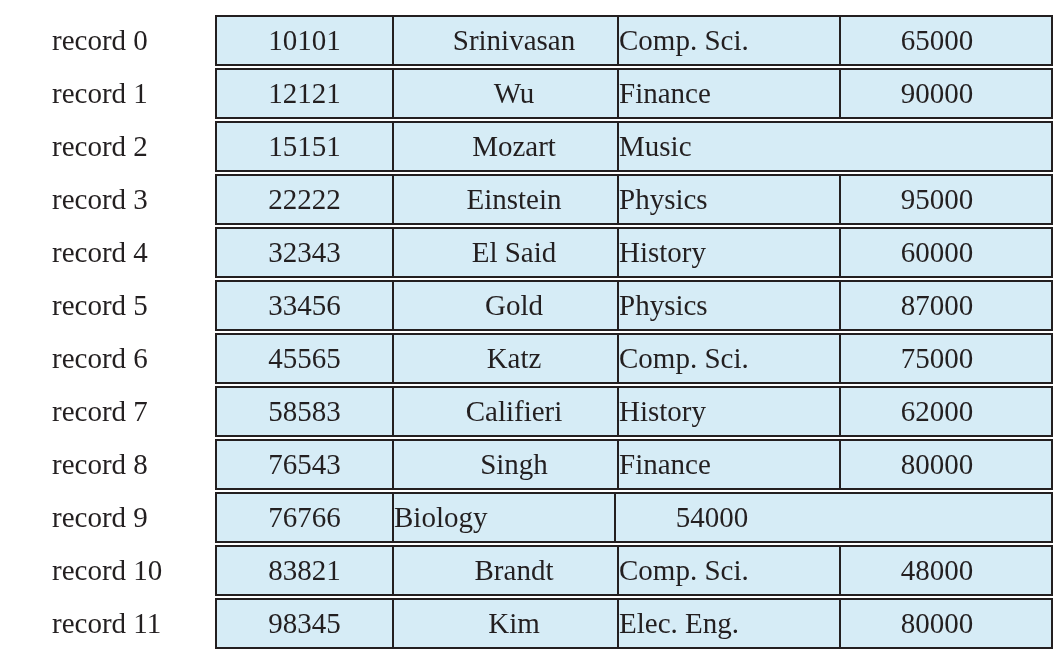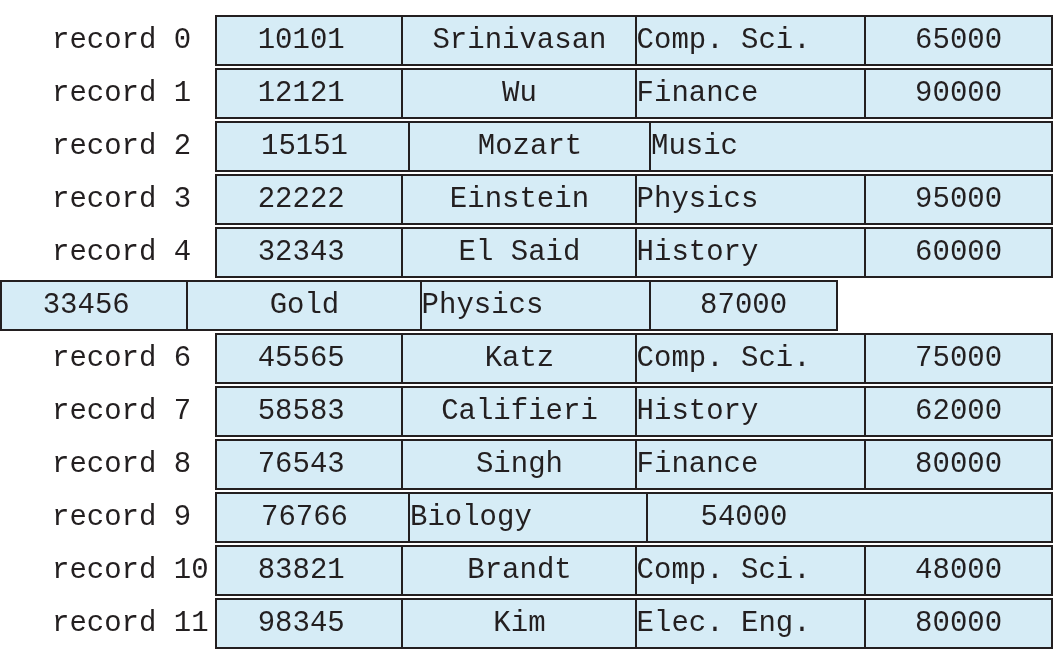--- a/index.html
+++ b/index.html
@@ -18,35 +18,33 @@
   }
   .figure {
     padding-top: 15px;
     width: 1061px;
   }
   .row {
     display: flex;
     height: 51px;
     margin-bottom: 2px;
     align-items: stretch;
-    font-family: Liberation Mono, monospace;
   }
   .label {
     width: 215px;
     padding-left: 52px;
     font-size: 29px;
     line-height: 51px;
     white-space: nowrap;
   }
   .record {
     display: flex;
     width: 838px;
     border: 2px solid var(--border);
     background: var(--cell-bg);
-    gap: 16px;
   }
   .cell {
     font-size: 29px;
     line-height: 47px;
     white-space: nowrap;
     overflow: hidden;
   }
   .c-id     { width: 175px; text-align: center; }
   .c-name   { width: 225px; border-left: 2px solid var(--border); padding-left: 17px; text-align: center; }
   .c-dept   { width: 222px; border-left: 2px solid var(--border); text-align: left; }
@@ -100,20 +98,21 @@
     <div class="label">record 4</div>
     <div class="record">
       <div class="cell c-id">32343</div>
       <div class="cell c-name">El Said</div>
       <div class="cell c-dept">History</div>
       <div class="cell c-salary">60000</div>
     </div>
   </div>
 
   <div class="row">
+    <div class="label">record 5</div>
     <div class="record">
       <div class="cell c-id">33456</div>
       <div class="cell c-name">Gold</div>
       <div class="cell c-dept">Physics</div>
       <div class="cell c-salary">87000</div>
     </div>
   </div>
 
   <div class="row">
     <div class="label">record 6</div>

